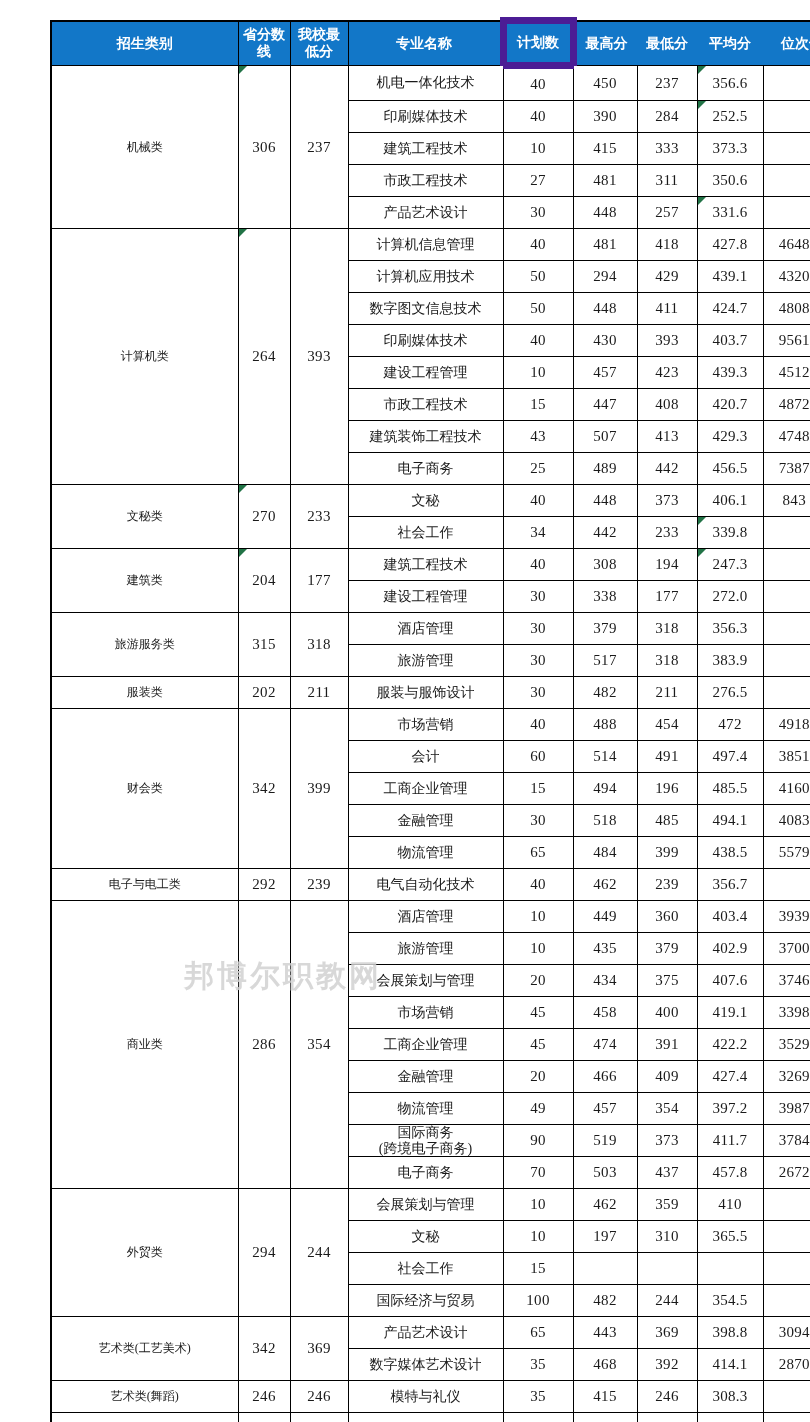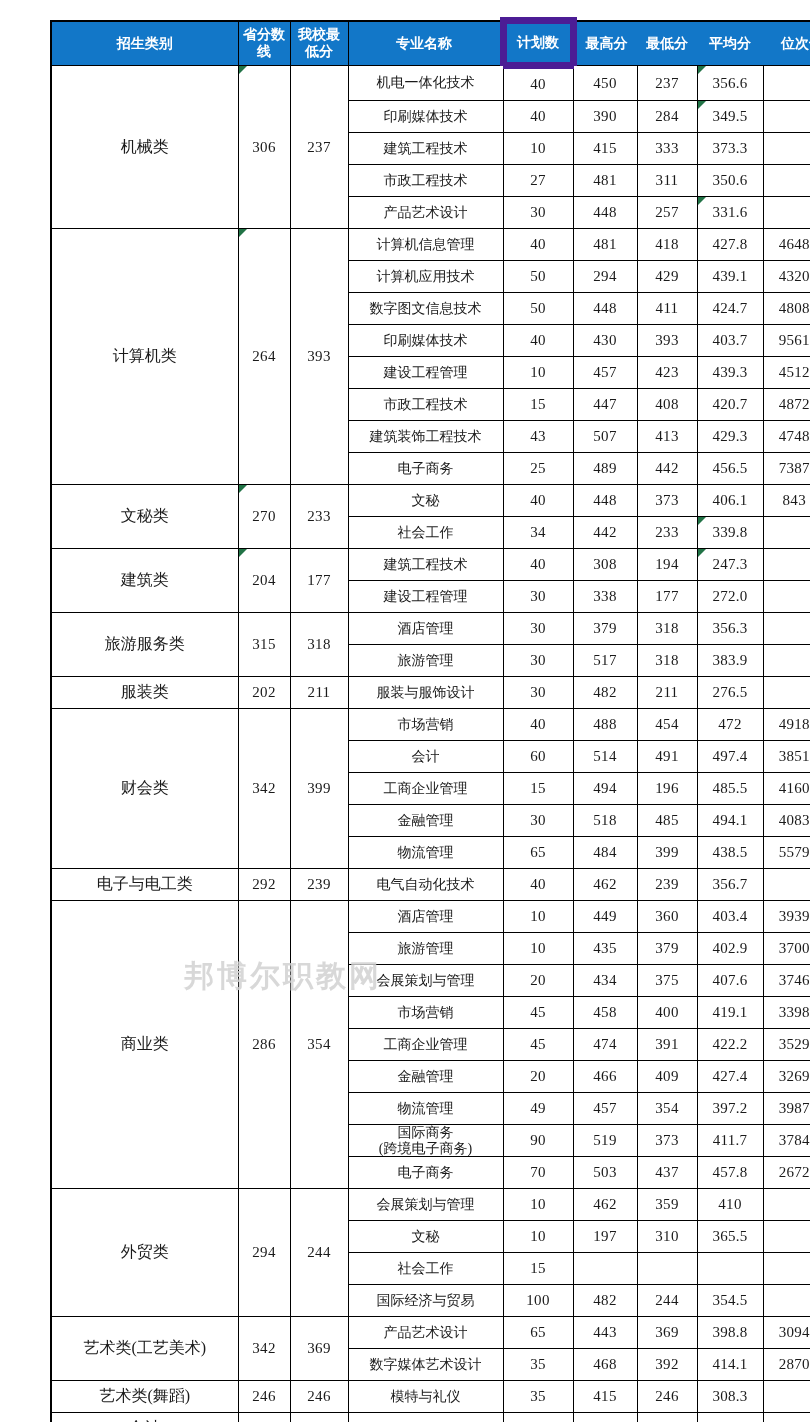--- a/index.html
+++ b/index.html
@@ -26,21 +26,21 @@
     font-weight:bold;font-size:14px;line-height:1.25;
     height:38px;
   }
   
   thead th.h-max,thead th.h-min,thead th.h-avg{border-right-color:#1277C8;}
   thead th.h-min,thead th.h-avg,thead th.h-rank{border-left-color:#1277C8;}
   thead th.h-rank{border-right-color:#000;text-align:right;}
   
   thead th.h-plan{border:7px solid #4c1d95;font-family:Liberation Serif, serif;}
   tbody td{height:31px;font-size:15px;background:#ffffff;}
-  td.c-category{font-size:16px;}
+  td.c-category{font-size:12px;}
   td.c-major-name{font-size:14px;white-space:pre-line;line-height:1.08;}
   td.c-plan,td.c-max-score,td.c-min-score,td.c-avg-score,td.c-rank,
   td.c-province-line,td.c-school-min{font-size:15px;letter-spacing:0.3px;}
   
   .tri{
     position:absolute;top:0;left:0;width:0;height:0;
     border-top:8px solid #217346;border-right:8px solid transparent;
     display:block;
   }
   .watermark{
@@ -90,21 +90,21 @@
           <td class="c-max-score"><span>450</span></td>
           <td class="c-min-score"><span>237</span></td>
           <td class="c-avg-score"><span class="tri"></span><span>356.6</span></td>
           <td class="c-rank"><span></span></td>
         </tr>
         <tr>
           <td class="c-major-name"><span>印刷媒体技术</span></td>
           <td class="c-plan"><span>40</span></td>
           <td class="c-max-score"><span>390</span></td>
           <td class="c-min-score"><span>284</span></td>
-          <td class="c-avg-score"><span class="tri"></span><span>349.5</span></td>
+          <td class="c-avg-score"><span class="tri"></span><span>252.5</span></td>
           <td class="c-rank"><span></span></td>
         </tr>
         <tr>
           <td class="c-major-name"><span>建筑工程技术</span></td>
           <td class="c-plan"><span>10</span></td>
           <td class="c-max-score"><span>415</span></td>
           <td class="c-min-score"><span>333</span></td>
           <td class="c-avg-score"><span>373.3</span></td>
           <td class="c-rank"><span></span></td>
         </tr>

